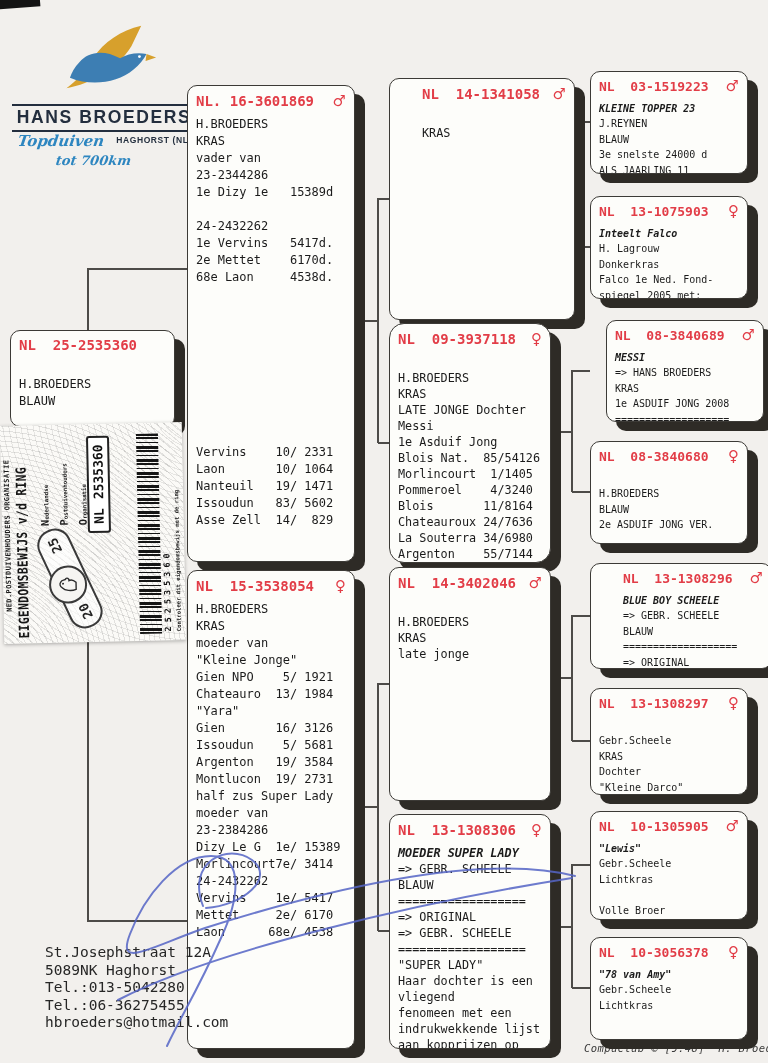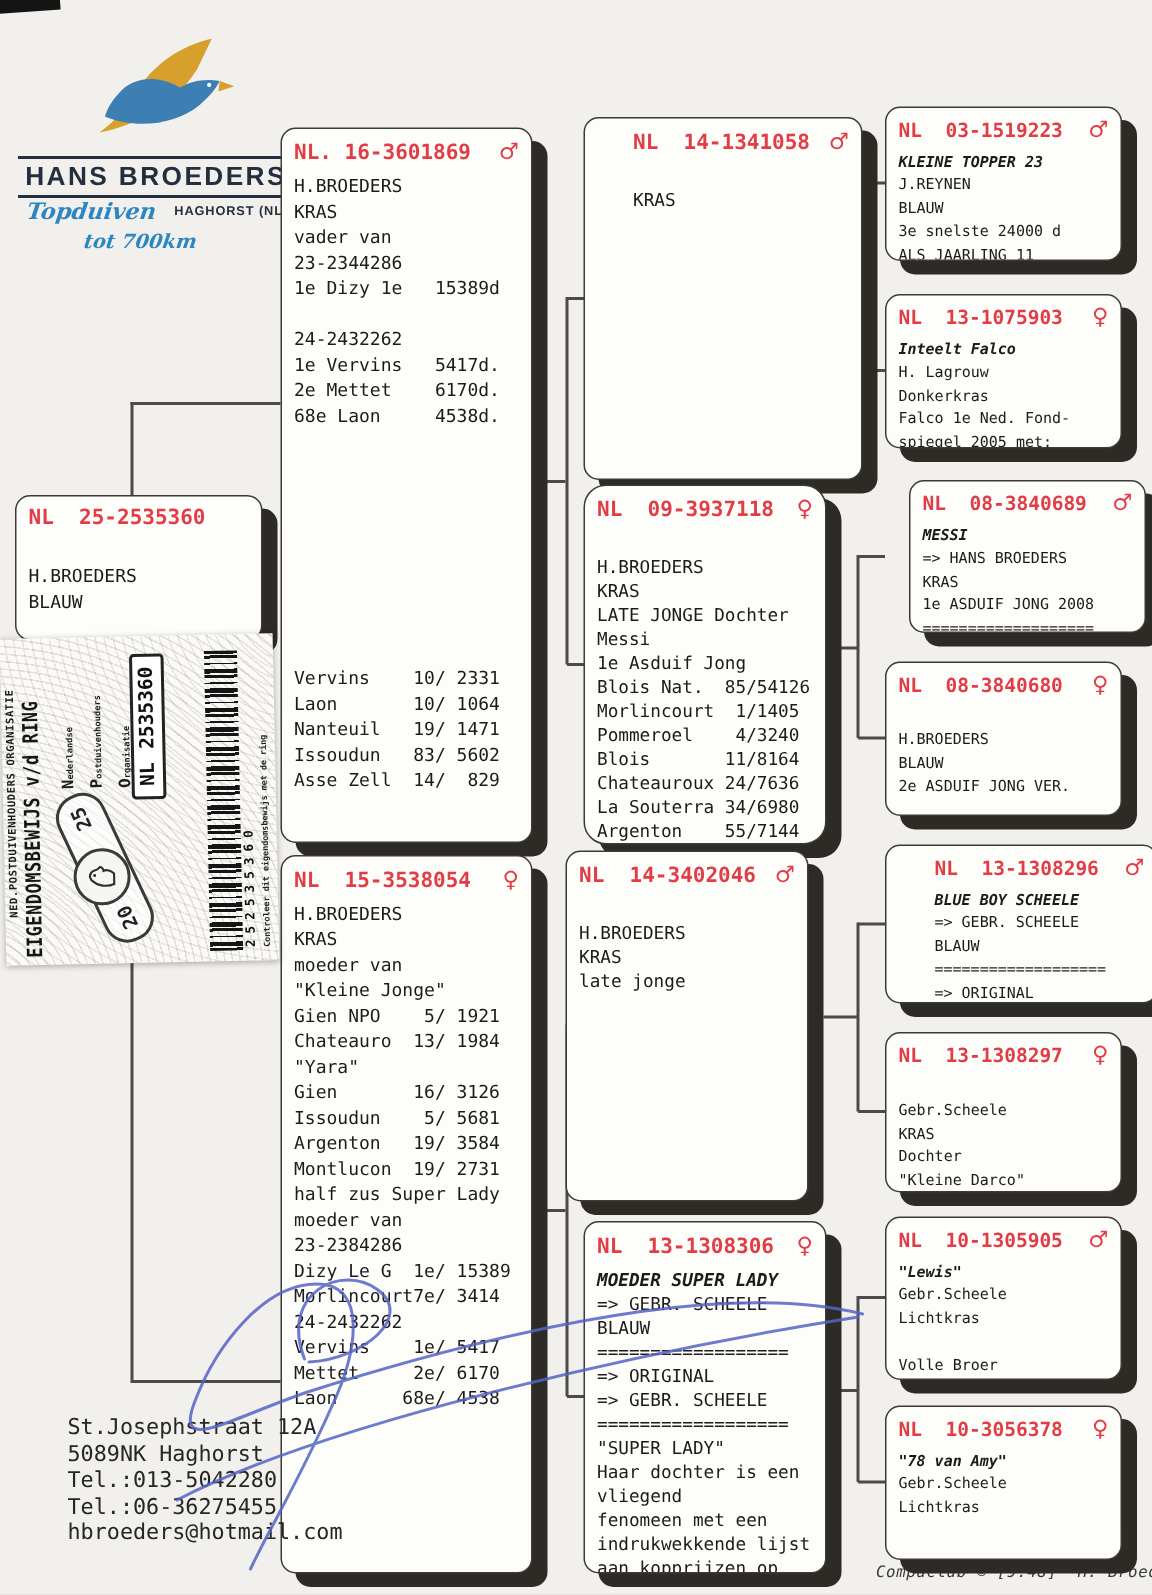--- a/index.html
+++ b/index.html
@@ -141,21 +141,21 @@
         <div class="body"><div class="line">H.BROEDERS</div><div class="line">KRAS</div><div class="line">moeder van</div><div class="line">"Kleine Jonge"</div><div class="line">Gien NPO    5/ 1921</div><div class="line">Chateauro  13/ 1984</div><div class="line">"Yara"</div><div class="line">Gien       16/ 3126</div><div class="line">Issoudun    5/ 5681</div><div class="line">Argenton   19/ 3584</div><div class="line">Montlucon  19/ 2731</div><div class="line">half zus Super Lady</div><div class="line">moeder van</div><div class="line">23-2384286</div><div class="line">Dizy Le G  1e/ 15389</div><div class="line">Morlincourt7e/ 3414</div><div class="line">24-2432262</div><div class="line">Vervins    1e/ 5417</div><div class="line">Mettet     2e/ 6170</div><div class="line">Laon      68e/ 4538</div></div>
       </div>
       <div class="pbox c3" style="left: 389px; top: 78px; width: 160px; height: 240px; padding-left: 24px;">
         <div class="head"><span class="ring">NL  14-1341058</span><span class="sex">♂</span></div>
         <div class="body"><div class="line">&nbsp;</div><div class="line">KRAS</div></div>
       </div>
       <div class="pbox c3" style="left: 389px; top: 323px; width: 160px; height: 238px; border-radius: 15px;">
         <div class="head"><span class="ring">NL  09-3937118</span><span class="sex">♀</span></div>
         <div class="body"><div class="line">&nbsp;</div><div class="line">H.BROEDERS</div><div class="line">KRAS</div><div class="line">LATE JONGE Dochter</div><div class="line">Messi</div><div class="line">1e Asduif Jong</div><div class="line">Blois Nat.  85/54126</div><div class="line">Morlincourt  1/1405</div><div class="line">Pommeroel    4/3240</div><div class="line">Blois       11/8164</div><div class="line">Chateauroux 24/7636</div><div class="line">La Souterra 34/6980</div><div class="line">Argenton    55/7144</div></div>
       </div>
-      <div class="pbox c3" style="left: 377px; top: 567px; width: 160px; height: 232px;">
+      <div class="pbox c3" style="left: 389px; top: 567px; width: 160px; height: 232px;">
         <div class="head"><span class="ring">NL  14-3402046</span><span class="sex">♂</span></div>
         <div class="body"><div class="line">&nbsp;</div><div class="line">H.BROEDERS</div><div class="line">KRAS</div><div class="line">late jonge</div></div>
       </div>
       <div class="pbox c3" style="left: 389px; top: 814px; width: 160px; height: 233px;">
         <div class="head"><span class="ring">NL  13-1308306</span><span class="sex">♀</span></div>
         <div class="body"><div class="line i">MOEDER SUPER LADY</div><div class="line">=&gt; GEBR. SCHEELE</div><div class="line">BLAUW</div><div class="line">==================</div><div class="line">=&gt; ORIGINAL</div><div class="line">=&gt; GEBR. SCHEELE</div><div class="line">==================</div><div class="line">"SUPER LADY"</div><div class="line">Haar dochter is een</div><div class="line">vliegend</div><div class="line">fenomeen met een</div><div class="line">indrukwekkende lijst</div><div class="line">aan kopprijzen op</div></div>
       </div>
       <div class="pbox c4" style="left: 590px; top: 71px; width: 156px; height: 101px;">
         <div class="head"><span class="ring">NL  03-1519223</span><span class="sex">♂</span></div>
         <div class="body"><div class="line i">KLEINE TOPPER 23</div><div class="line">J.REYNEN</div><div class="line">BLAUW</div><div class="line">3e snelste 24000 d</div><div class="line">ALS JAARLING 11</div></div>

